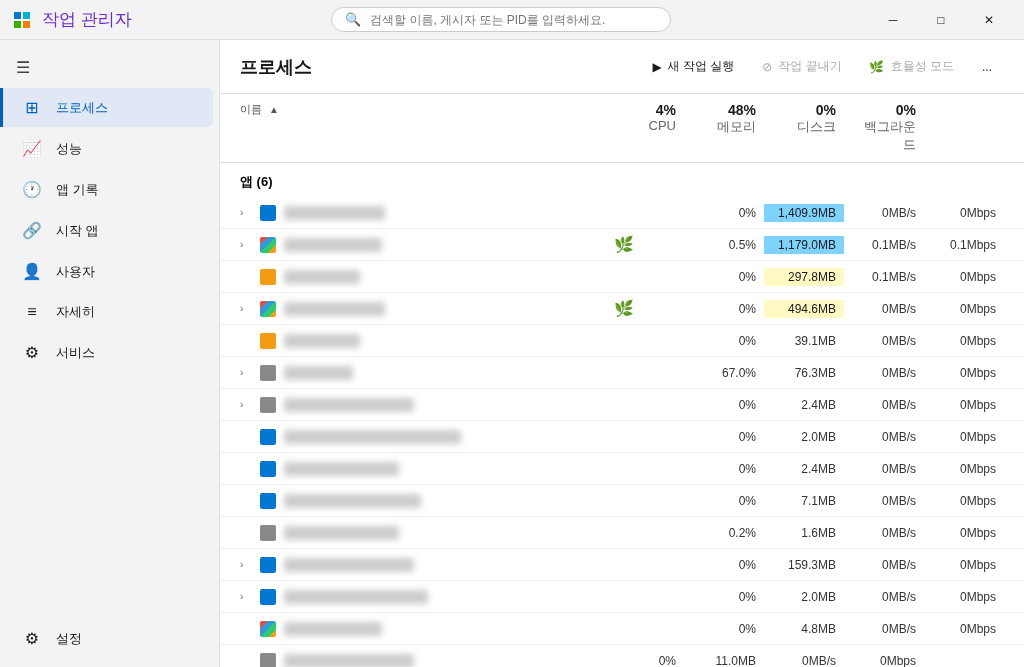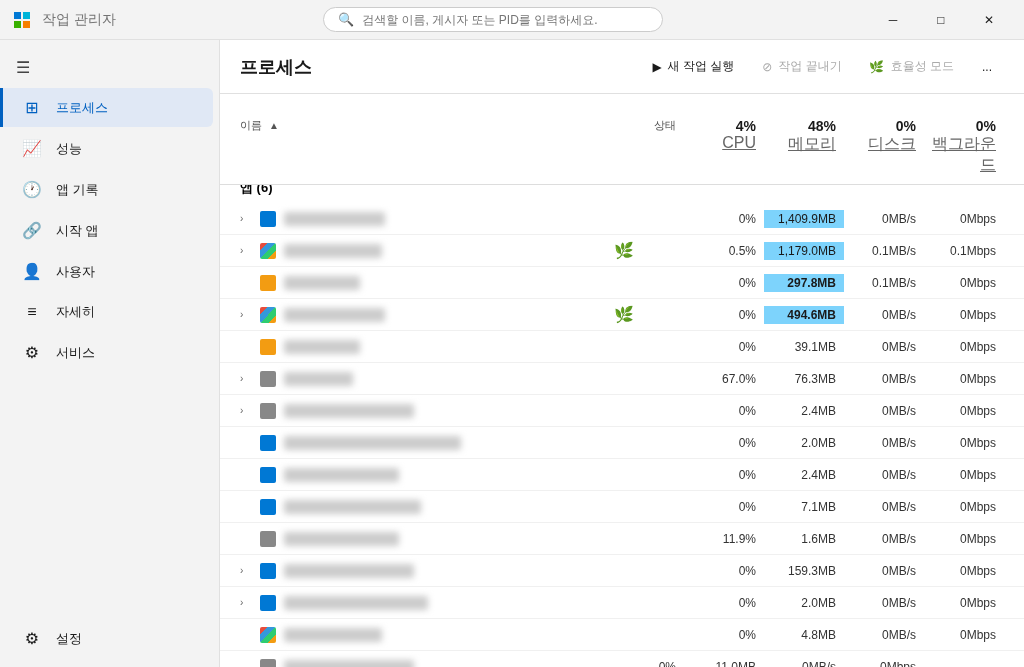--- a/index.html
+++ b/index.html
@@ -21,23 +21,23 @@
       height: 40px;
       border-bottom: 1px solid #e0e0e0;
       flex-shrink: 0;
     }
     .title-bar-left {
       display: flex;
       align-items: center;
       gap: 10px;
     }
     .app-title {
-      font-size: 14px;
+      font-size: 17px;
       font-weight: 500;
-      color: #737373;
+      color: #6d28d9;
     }
     .search-bar {
       display: flex;
       align-items: center;
       background: white;
       border: 1px solid #ccc;
       border-radius: 20px;
       padding: 4px 14px;
       gap: 8px;
       width: 340px;
@@ -163,41 +163,40 @@
       flex: 1;
       overflow-y: auto;
       overflow-x: hidden;
     }
     .table-header {
       display: grid;
       grid-template-columns: 1fr 120px 80px 80px 80px 80px;
       padding: 6px 20px;
       border-bottom: 1px solid #ddd;
       position: sticky;
-      top: 16px;
+      top: 0;
       background: white;
       z-index: 10;
     }
     .col-header {
       font-size: 11px;
       color: #555;
       text-align: right;
       padding: 2px 8px;
     }
     .col-header:first-child { text-align: left; padding-left: 0; }
     .col-header .pct {
       font-size: 14px;
       font-weight: 600;
       color: #1a1a1a;
       display: block;
     }
     .col-header .label {
-      font-size: 16px;
+      font-size: 13px;
       color: #666;
-      text-decoration: underline;
     }
     .section-header {
       padding: 10px 20px 6px;
       font-size: 13px;
       font-weight: 600;
       color: #000000;
       background: white;
     }
     .process-row {
       display: grid;
@@ -246,23 +245,22 @@
       font-size: 12px;
       padding: 2px 8px;
       color: #333;
     }
     .data-cell.highlight-blue {
       background: #7dd3fc;
       color: #1a1a1a;
       font-weight: 400;
     }
     .data-cell.highlight-light {
-      background: #7dd3fc;
-      color: #1a1a1a;
-      font-weight: bold;
+      background: #fef9c3;
+      color: #1a1a1a;
     }
     .table-container::-webkit-scrollbar { width: 8px; }
     .table-container::-webkit-scrollbar-track { background: #f0f0f0; }
     .table-container::-webkit-scrollbar-thumb { background: #c0c0c0; border-radius: 4px; }
     .blurred-text {
       display: inline-block;
       filter: blur(3px);
       background: #ccc;
       border-radius: 2px;
       color: transparent;
@@ -367,23 +365,20 @@
     </div>
 
     <div class="table-container">
 
       <div class="table-header">
         <div class="col-header" style="text-align:left;">
           <span>이름</span>
           <span style="font-size:10px;margin-left:4px;">▲</span>
         </div>
         <div class="col-header">
-          <span>상태</span>
-        </div>
-        <div class="col-header">
           <span class="pct">4%</span>
           <span class="label">CPU</span>
         </div>
         <div class="col-header">
           <span class="pct">48%</span>
           <span class="label">메모리</span>
         </div>
         <div class="col-header">
           <span class="pct">0%</span>
           <span class="label">디스크</span>
@@ -520,21 +515,21 @@
             <div class="data-cell">0MB/s</div>
             <div class="data-cell">0Mbps</div>
           </div>
           <div class="process-row">
             <div class="process-name-cell">
               <span style="width: 12px; display: inline-block;"></span>
               <div class="process-icon icon-gray"></div>
               <span class="process-name-text blurred-text">●●●●●● ●●●●●● ●●●</span>
             </div>
             <div class="status-cell data-cell"></div>
-            <div class="data-cell">11.9%</div>
+            <div class="data-cell">0.2%</div>
             <div class="data-cell">1.6MB</div>
             <div class="data-cell">0MB/s</div>
             <div class="data-cell">0Mbps</div>
           </div>
           <div class="process-row">
             <div class="process-name-cell">
               <span class="expand-arrow">›</span>
               <div class="process-icon icon-blue"></div>
               <span class="process-name-text blurred-text">●●●●● ●●● ●●●●●●●●●</span>
             </div>

